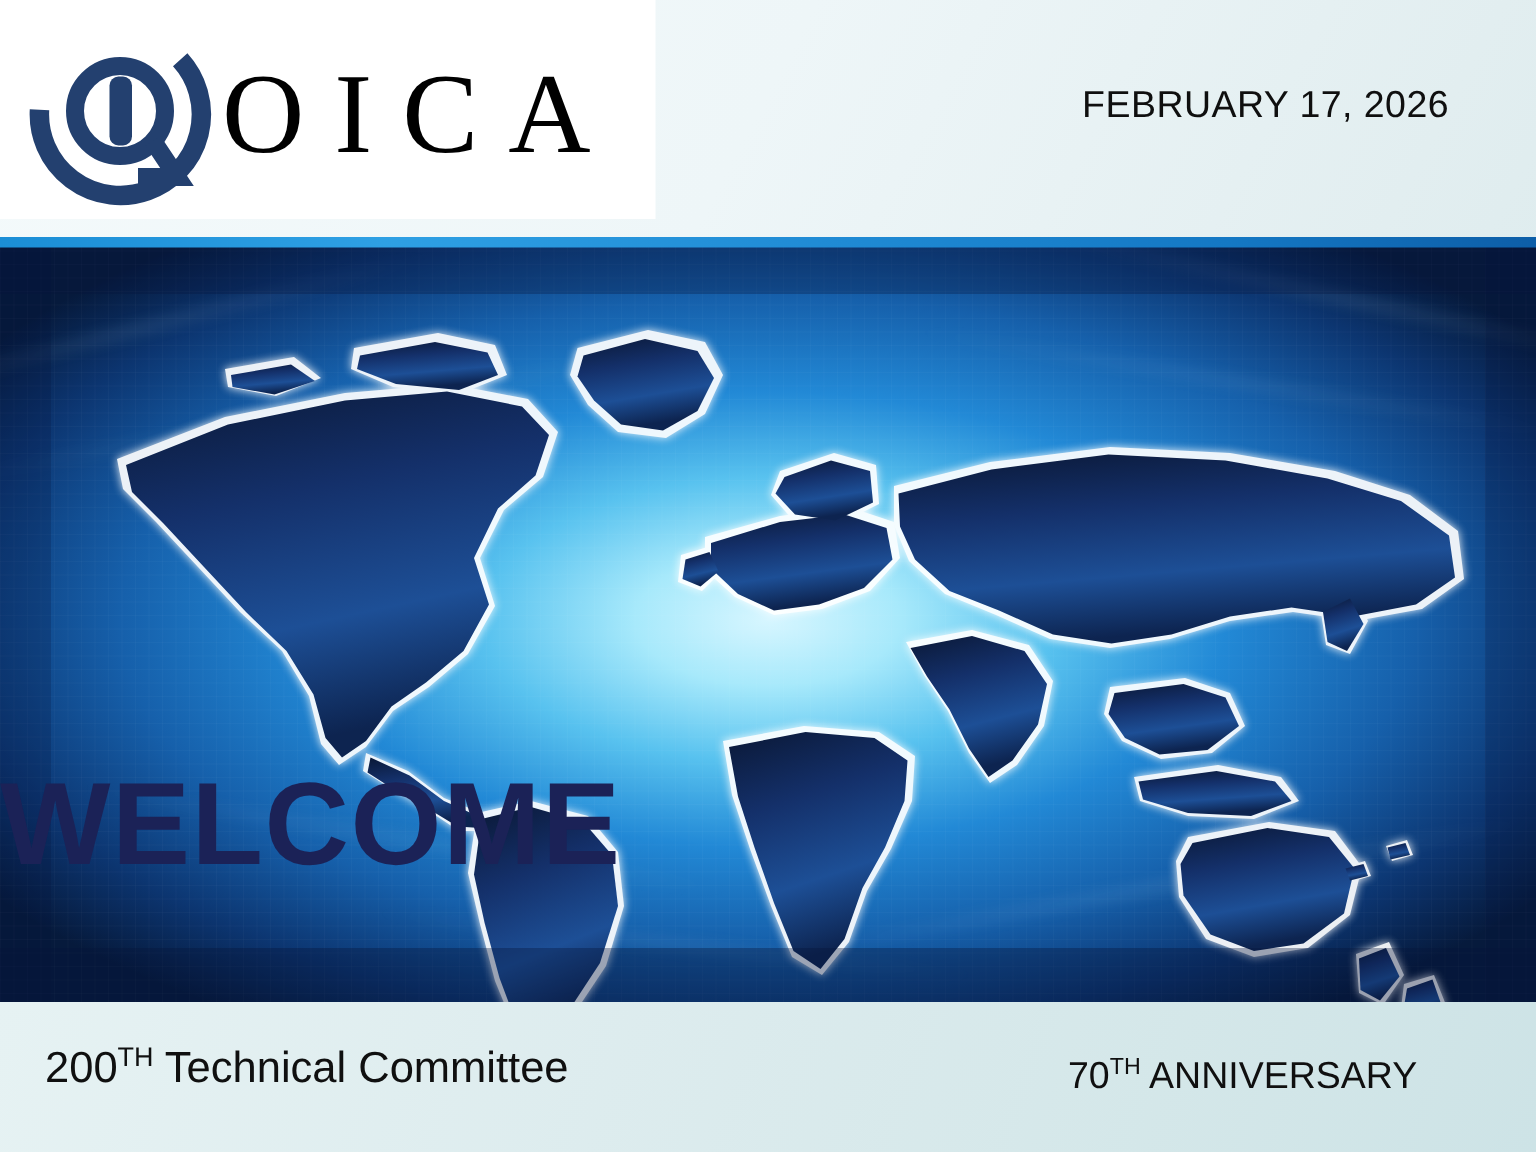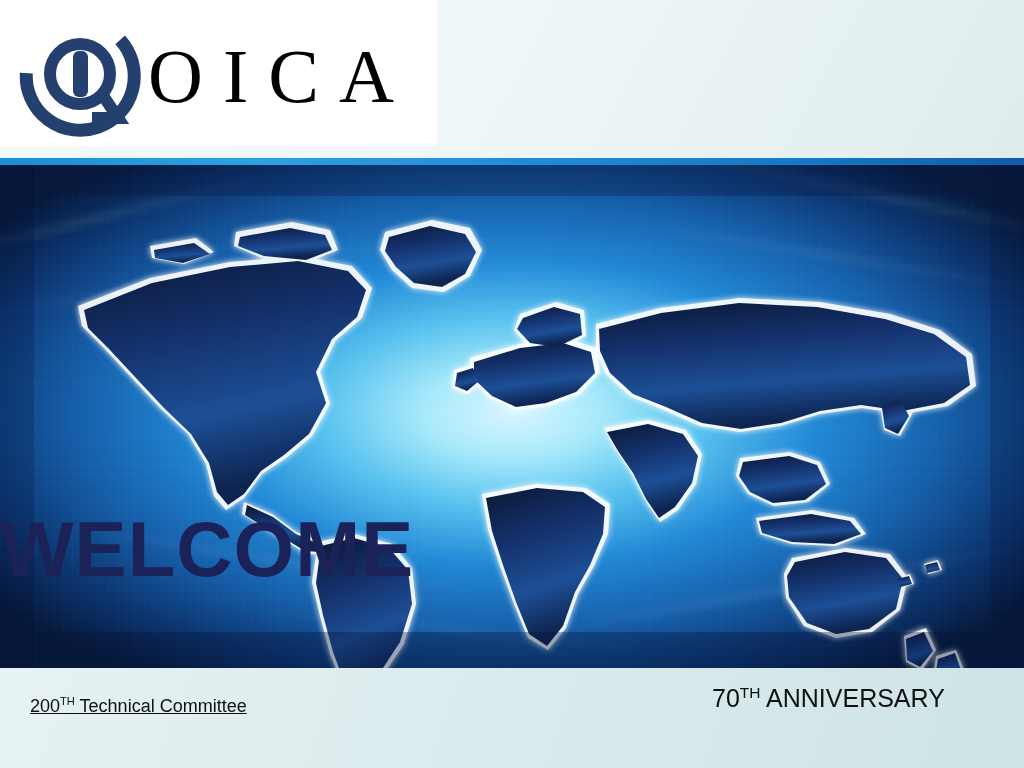--- a/index.html
+++ b/index.html
@@ -109,29 +109,28 @@
     left: 0;
     top: 668px;
     width: 1024px;
     height: 100px;
     background: linear-gradient(110deg, #e6f2f3 0%, #ddecee 40%, #d4e7e9 75%, #cde3e6 100%);
   }
   .footer-left {
     position: absolute;
     left: 30px;
     top: 28px;
-    font-size: 18px;
+    font-size: 29px;
     color: #101010;
     white-space: nowrap;
-    text-decoration: underline;
   }
   .footer-right {
     position: absolute;
     left: 712px;
-    top: 16px;
+    top: 35px;
     font-size: 25px;
     color: #101010;
     white-space: nowrap;
   }
   .sup {
     font-size: 0.62em;
     vertical-align: super;
     line-height: 0;
   }
 </style>
@@ -152,20 +151,21 @@
           <circle cx="62" cy="60" r="30" fill="none" stroke="#23406f" stroke-width="12"></circle>
 
           <rect x="55" y="37" width="15" height="46" rx="6" fill="#23406f"></rect>
 
           <path d="M 84 80 L 100 104 L 74 104" fill="none" stroke="#23406f" stroke-width="12" stroke-linejoin="miter"></path>
         </svg>
       </span>
       <span class="logo-word">OICA</span>
     </div>
 
+    <div class="header-date">FEBRUARY 17, 2026</div>
   </div>
 
   <div class="map-band">
 
     <svg class="map-svg" viewBox="0 0 1024 510" preserveAspectRatio="none">
       <defs>
         <radialGradient id="oceanGlow" cx="0.50" cy="0.50" r="0.62">
           <stop offset="0%" stop-color="#d7f6ff"></stop>
           <stop offset="14%" stop-color="#a7e9fb"></stop>
           <stop offset="30%" stop-color="#58c2ef"></stop>

